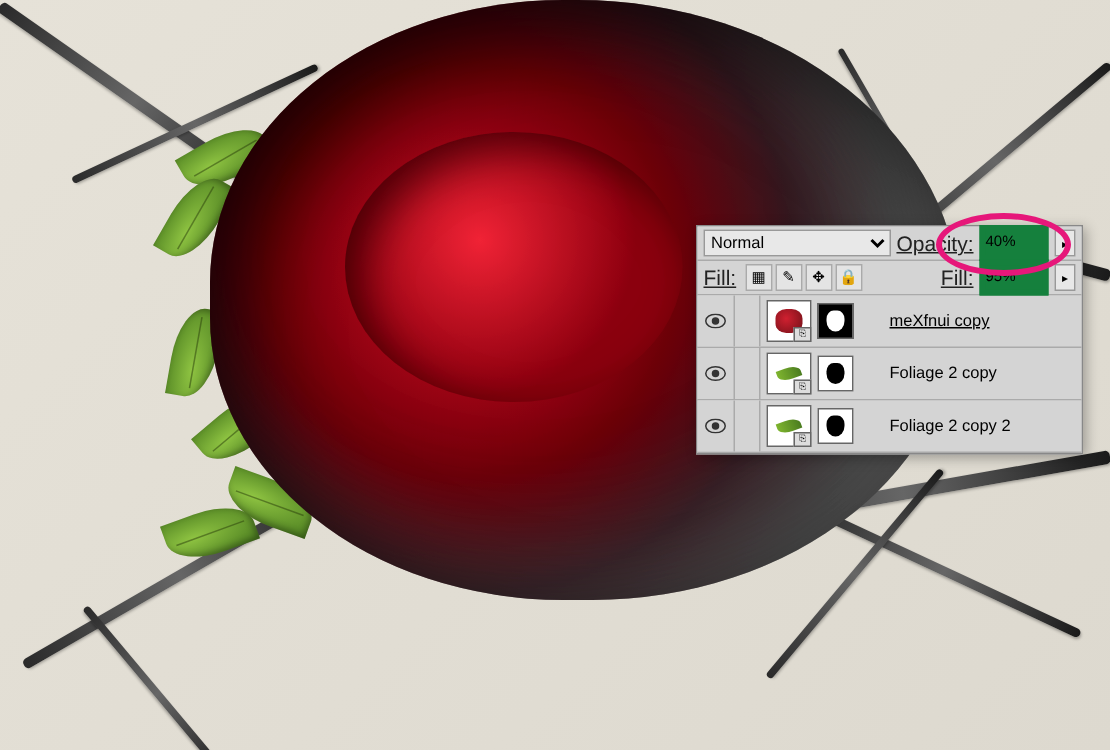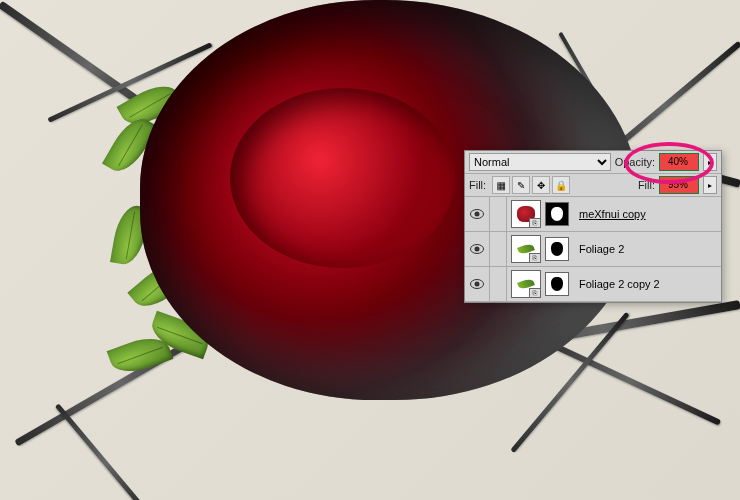--- a/index.html
+++ b/index.html
@@ -108,28 +108,28 @@
   gap: 4px;
 }
 .row.header { background: #d4d4d4; }
 select.blend {
   flex: 1;
   height: 18px;
   font-size: 11px;
   background: #e8e8e8;
   border: 1px solid #999;
 }
-.lbl { font-size: 11px; color: #222; }
+.lbl { font-size: 14px; color: #222; text-decoration: underline; }
 .valbox {
   width: 36px;
   height: 16px;
-  background: #ef4444;
-  border: 1px solid #15803d;
+  background: #15803d;
+  border: 4px solid #15803d;
   font-size: 10px;
-  text-align: center;
+  text-align: left;
   padding-right: 2px;
   line-height: 16px;
 }
 .arrow-btn {
   width: 12px;
   height: 16px;
   border: 1px solid #999;
   background: #e8e8e8;
   display: flex;
   align-items: center;
@@ -222,21 +222,21 @@
 }
 .mask .shape {
   width: 12px;
   height: 14px;
   background: #000;
   border-radius: 40% 40% 50% 50%;
 }
 .mask.white-shape .shape { background: #fff; }
 .mask.black-bg { background: #000; }
 .layer-name {
-  margin-left: 6px;
+  margin-left: 20px;
   font-size: 11px;
 }
 .layer-name.underline { text-decoration: underline; }
 
 .highlight {
   position: absolute;
   right: 26px;
   top: 142px;
   width: 82px;
   height: 34px;
@@ -326,21 +326,21 @@
         <div class="link-col"></div>
         <div class="thumbs">
           <div class="thumb">
             <div class="leaf-thumb"></div>
             <div class="fx">⎘</div>
           </div>
           <div class="mask ">
             <div class="shape"></div>
           </div>
         </div>
-        <span class="layer-name">Foliage 2</span>
+        <span class="layer-name">Foliage 2 copy</span>
       </div>
       <div class="layer">
         <div class="eye">
           <svg viewBox="0 0 14 10">
             <ellipse cx="7" cy="5" rx="6.5" ry="4.5" fill="none" stroke="#333" stroke-width="1"></ellipse>
             <circle cx="7" cy="5" r="2.5" fill="#333"></circle>
           </svg>
         </div>
         <div class="link-col"></div>
         <div class="thumbs">

